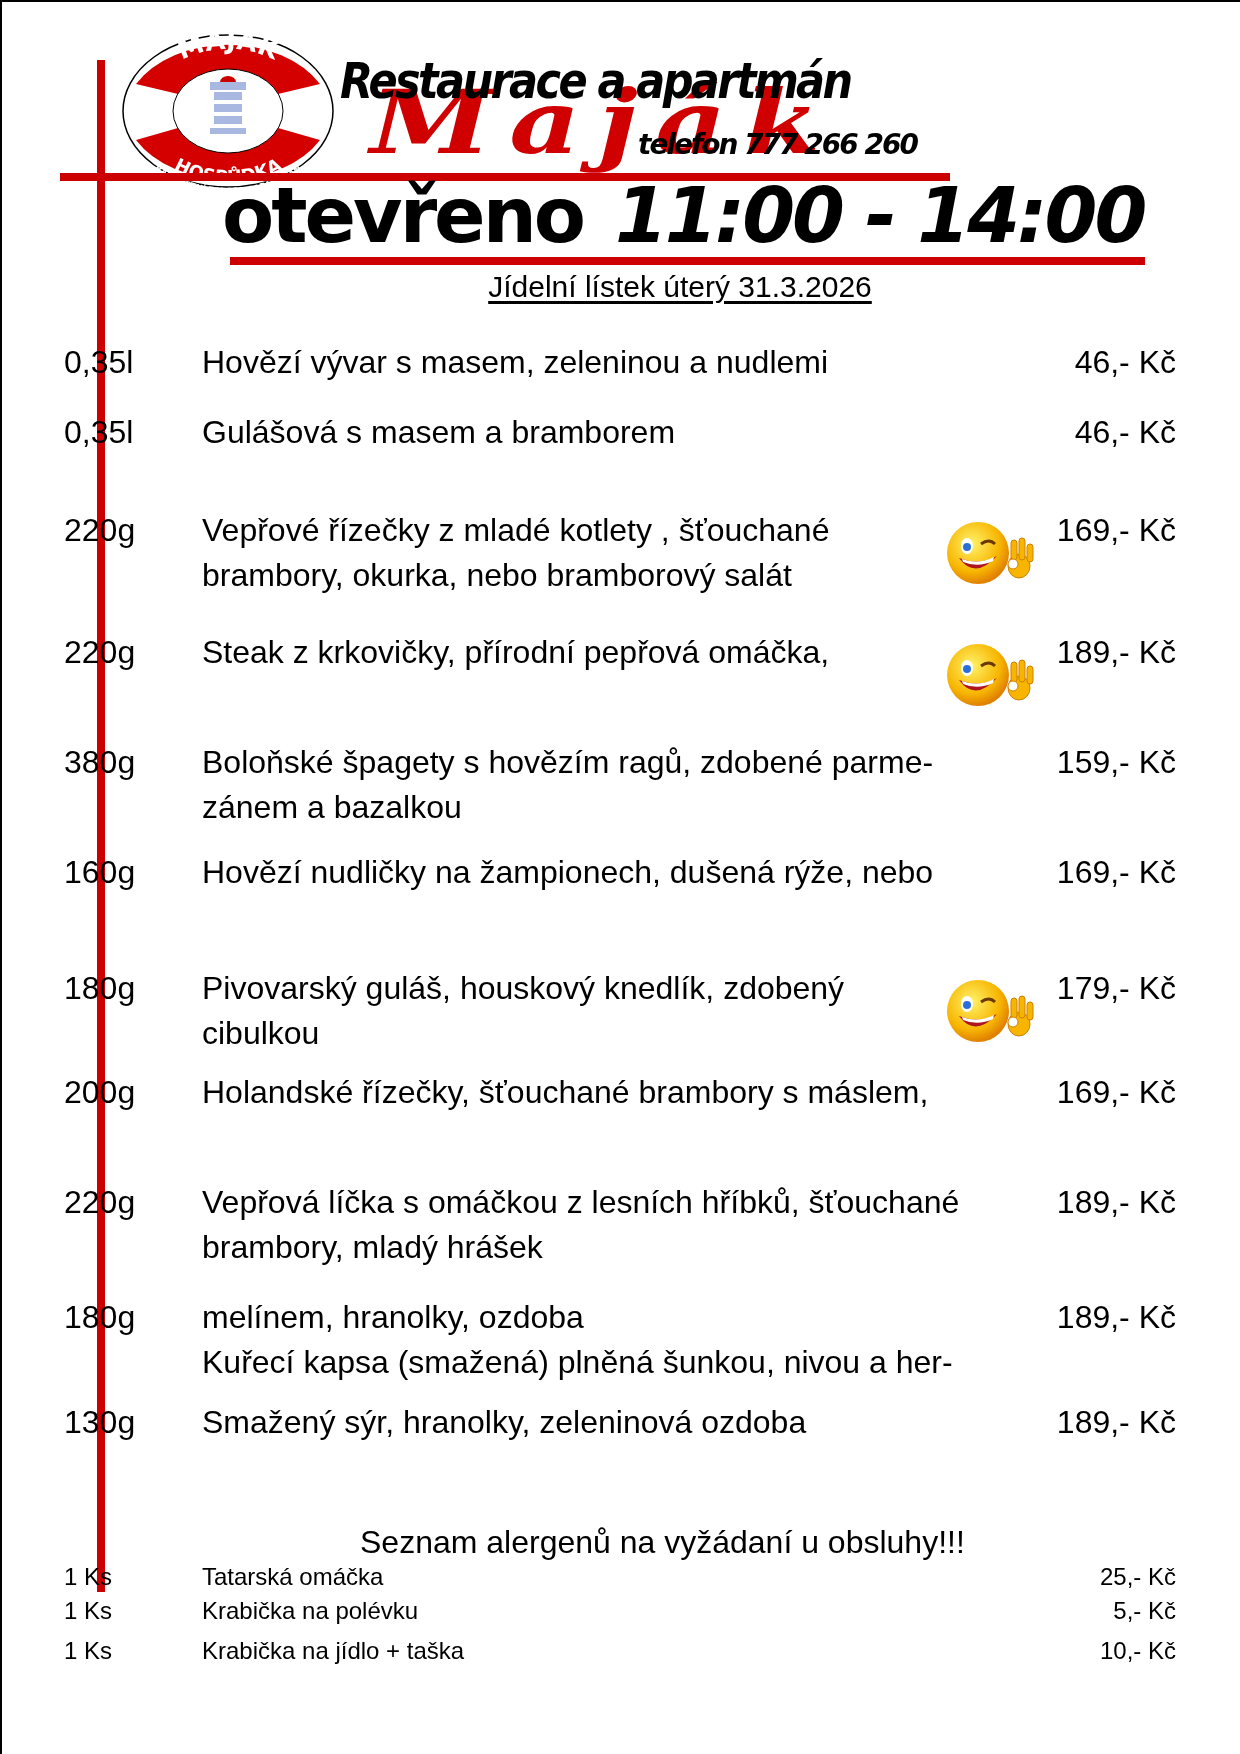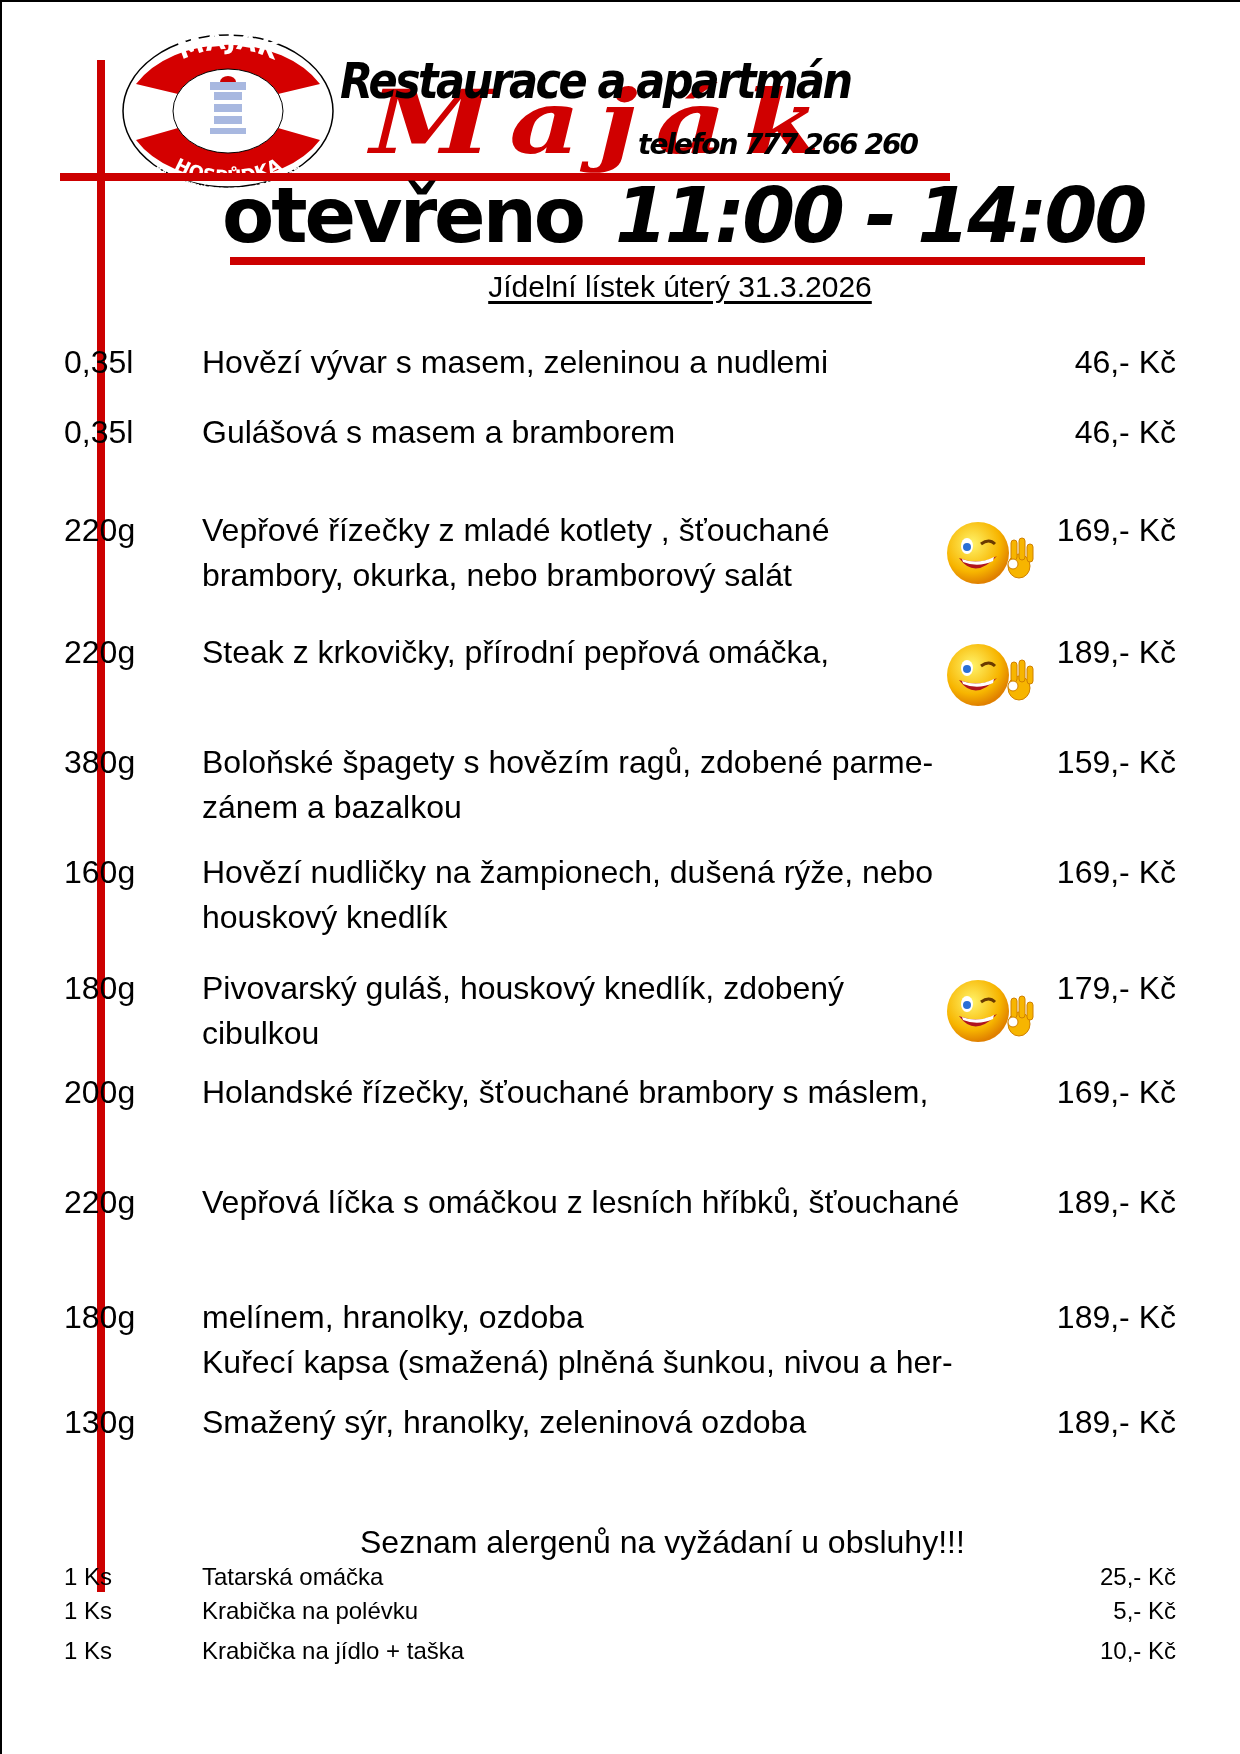--- a/index.html
+++ b/index.html
@@ -171,21 +171,20 @@
       <div class="desc">
         <div>Boloňské špagety s hovězím ragů, zdobené parme-</div>
         <div>zánem a bazalkou</div>
       </div>
       <div class="price">159,- Kč</div>
     </div>
     <div class="item" style="top: 850px;">
       <div class="qty">160g</div>
       <div class="desc">
         <div>Hovězí nudličky na žampionech, dušená rýže, nebo</div>
-        <div>houskový knedlík</div>
       </div>
       <div class="price">169,- Kč</div>
     </div>
     <div class="item" style="top: 966px;">
       <div class="qty">180g</div>
       <div class="desc">
         <div>Pivovarský guláš, houskový knedlík, zdobený</div>
         <div>cibulkou</div>
       </div>
       <div class="price">179,- Kč</div>
@@ -216,20 +215,21 @@
       <div class="qty">200g</div>
       <div class="desc">
         <div>Holandské řízečky, šťouchané brambory s máslem,</div>
       </div>
       <div class="price">169,- Kč</div>
     </div>
     <div class="item" style="top: 1180px;">
       <div class="qty">220g</div>
       <div class="desc">
         <div>Vepřová líčka s omáčkou z lesních hříbků, šťouchané</div>
+        <div>brambory, mladý hrášek</div>
       </div>
       <div class="price">189,- Kč</div>
     </div>
     <div class="item" style="top: 1295px;">
       <div class="qty">180g</div>
       <div class="desc">
         <div>melínem, hranolky, ozdoba</div>
         <div>Kuřecí kapsa (smažená) plněná šunkou, nivou a her-</div>
       </div>
       <div class="price">189,- Kč</div>

